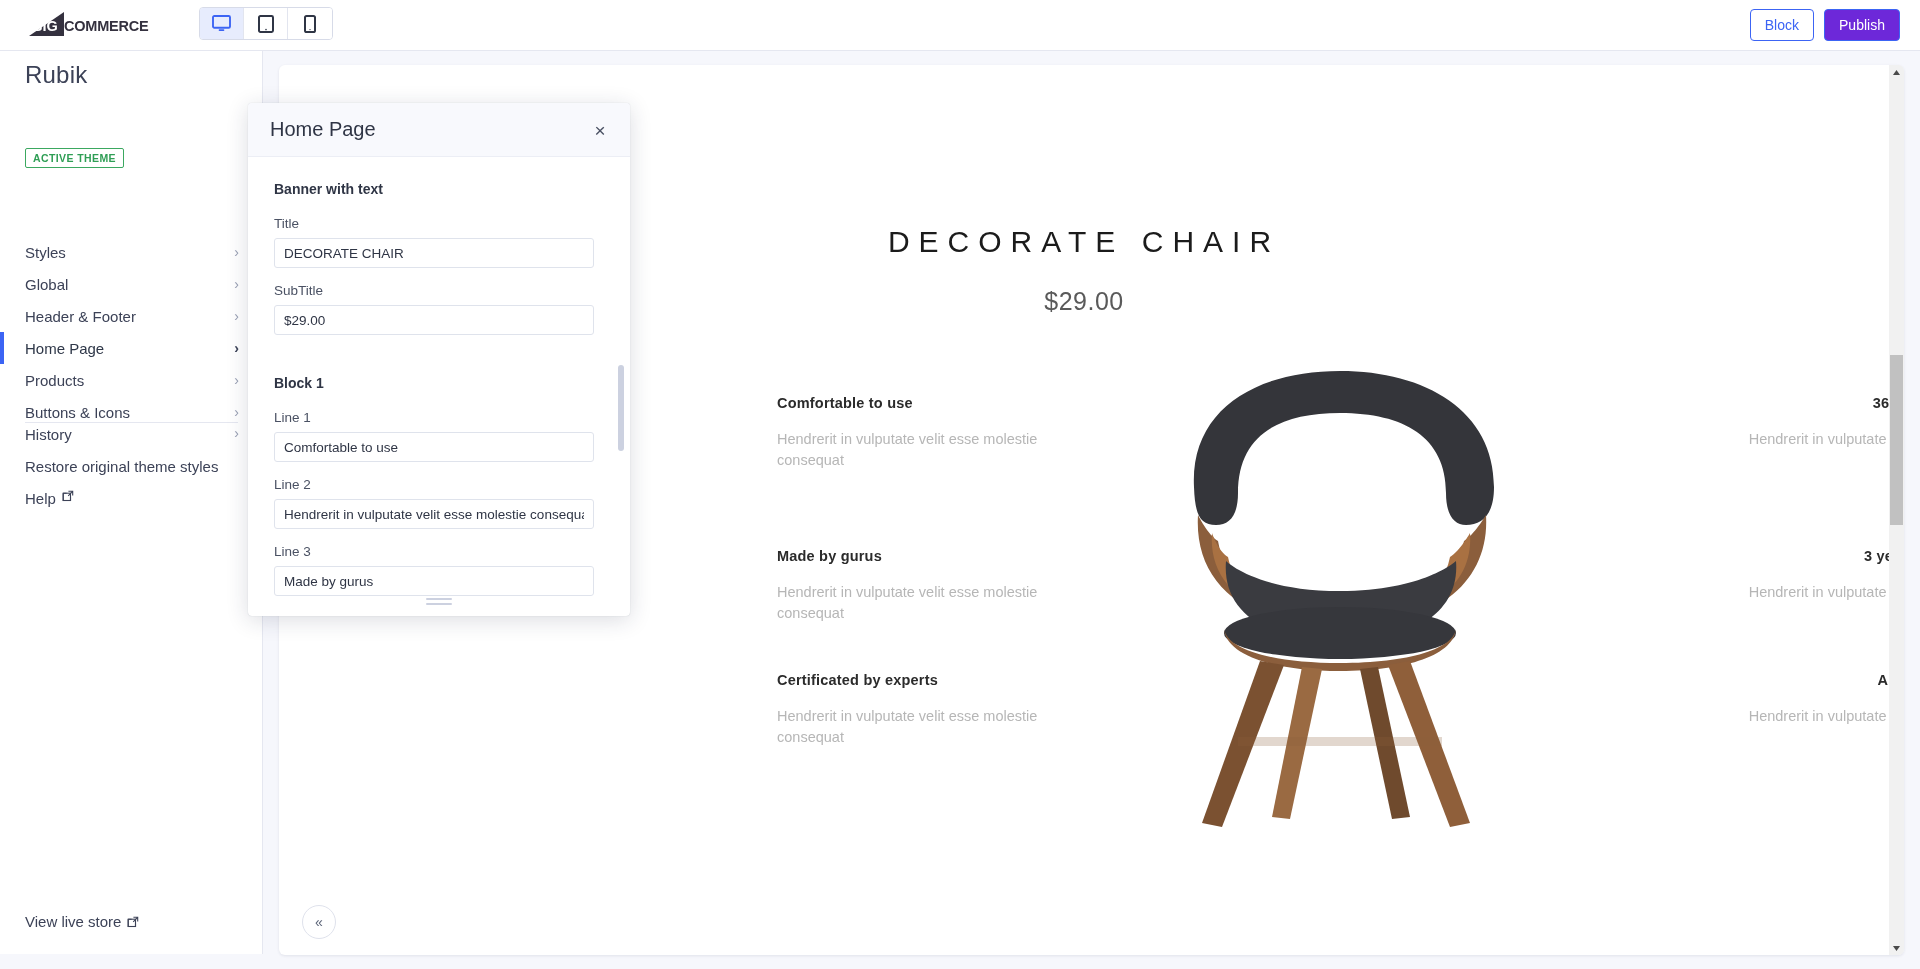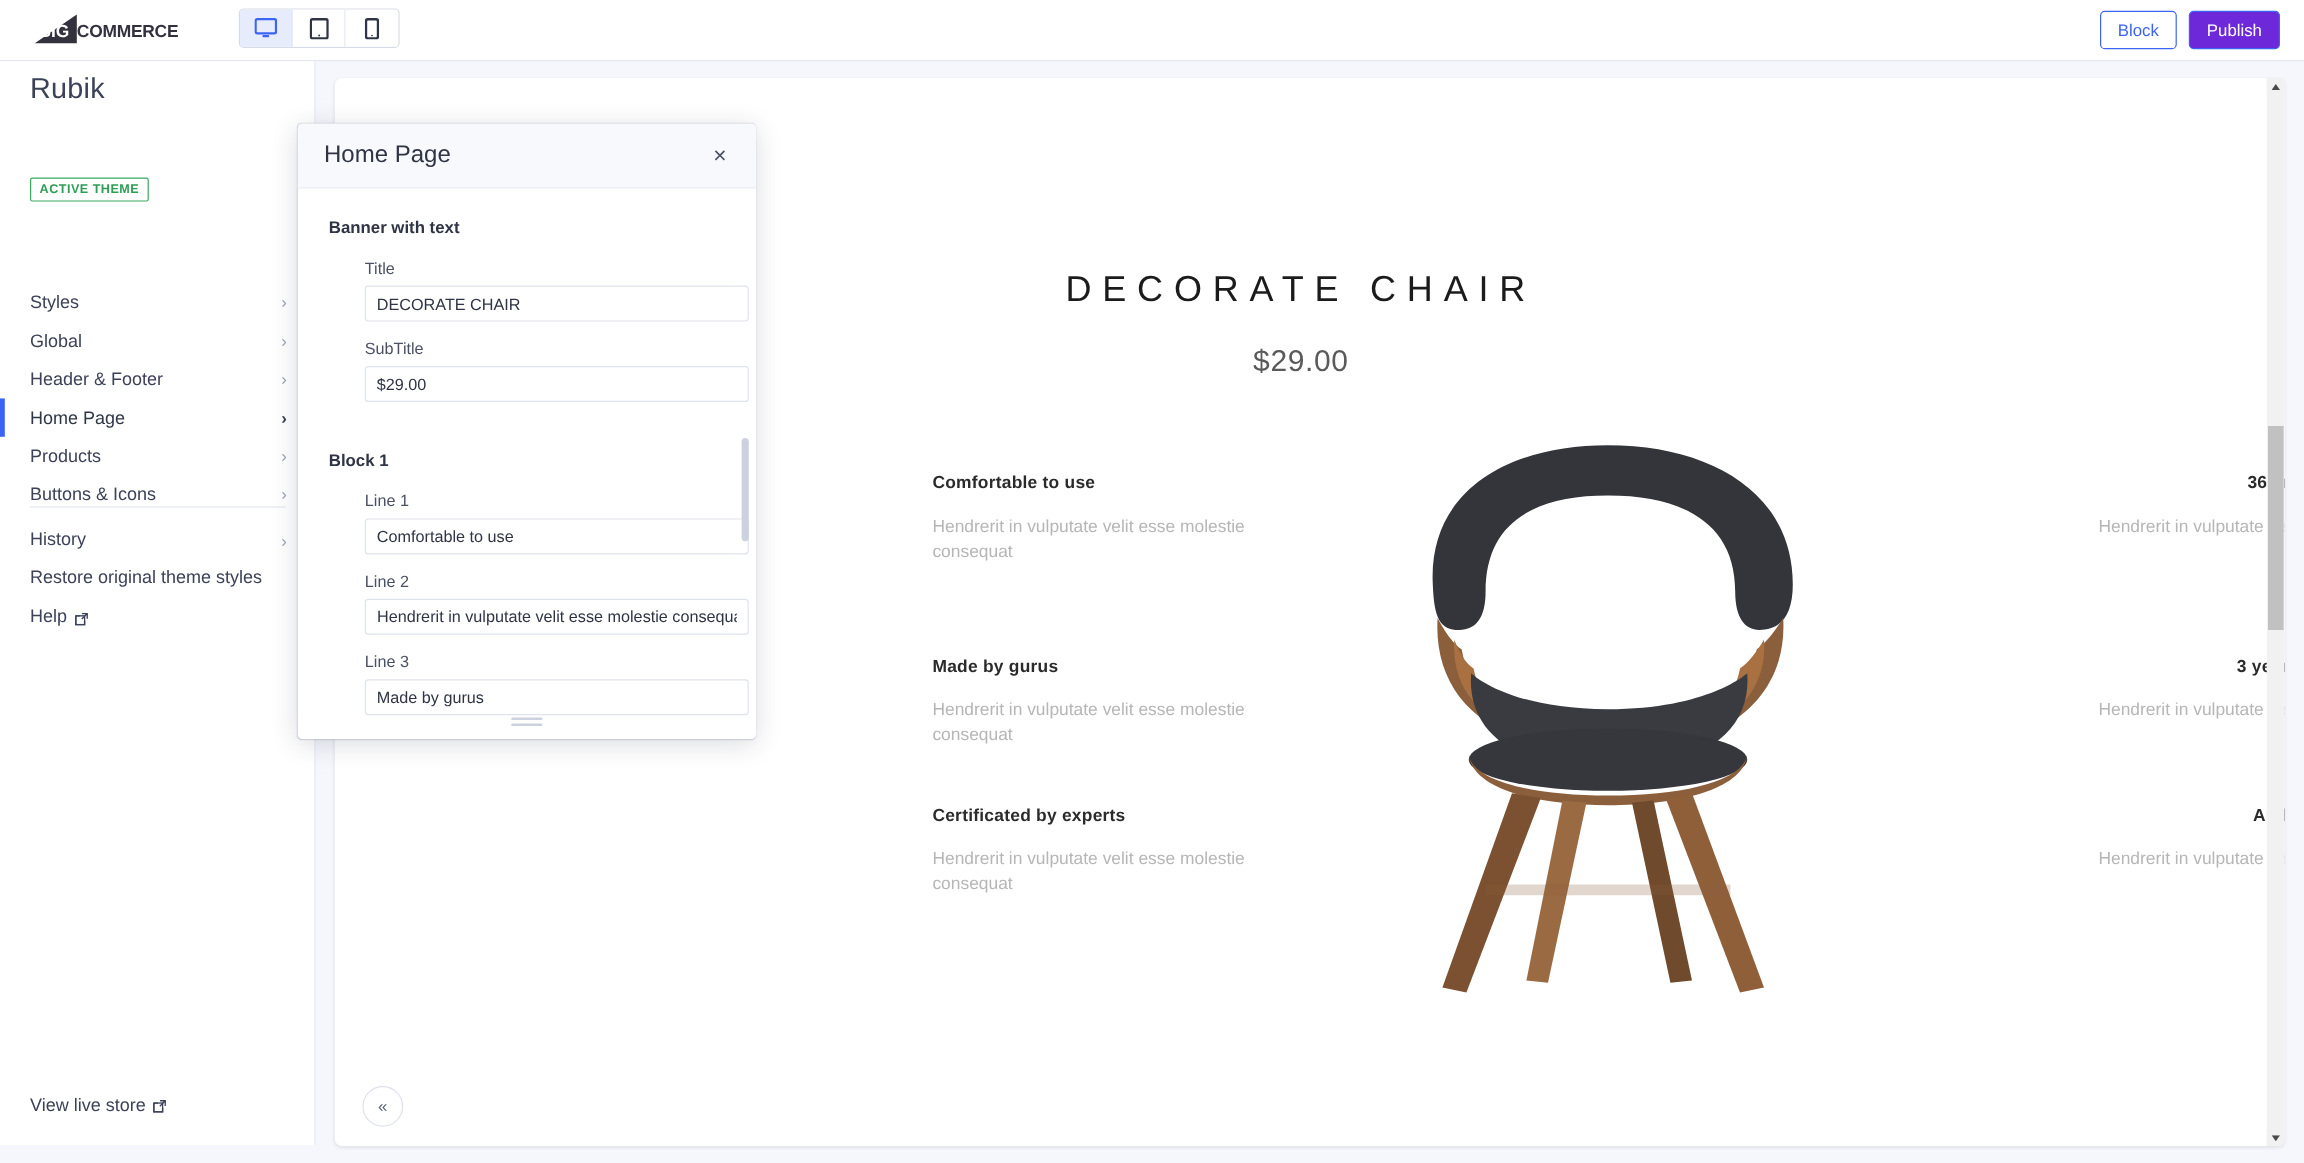--- a/index.html
+++ b/index.html
@@ -95,21 +95,21 @@
   .chev {
     color: #9aa1b4; font-size: 14px; line-height: 1;
   }
   .chev.strong { color: #3c4257; font-weight: bold; }
   .nav-divider {
     position: absolute; left: 25px; top: 386px;
     width: 213px; height: 1px; background: #e5e7f0;
   }
   .nav-list-2 { position: absolute; left: 0; top: 390px; width: 263px; }
   .nav-link {
-    height: 32px; display: flex; align-items: flex-end;
+    height: 32px; display: flex; align-items: flex-start;
     padding: 0 24px 0 25px; color: #3c4257; font-size: 15px;
     cursor: pointer;
   }
   .ext-icon { margin-left: 6px; display: inline-flex; }
   .view-live {
     position: absolute; left: 25px; bottom: 24px;
     display: flex; align-items: center;
     color: #3c4257; font-size: 15px; cursor: pointer;
   }
 
@@ -214,21 +214,21 @@
   .modal-body {
     position: relative;
     height: 459px; padding: 24px 8px 0 26px;
     overflow: hidden;
   }
   .section-head {
     font-size: 14px; font-weight: bold; color: #2f3545;
     margin-bottom: 19px;
   }
   .section-head.spaced { margin-top: 40px; }
-  .field { margin-bottom: 15px; margin-left: 30px; }
+  .field { margin-bottom: 15px; }
   .field label {
     display: block; font-size: 13.5px; color: #4a5163; margin-bottom: 7px;
   }
   .field input {
     width: 320px; height: 30px;
     border: 1px solid #dfe3ec; border-radius: 3px;
     padding: 0 9px; font-size: 13.5px; color: #2f3545;
     font-family: "Liberation Sans", sans-serif;
     background: #fff;
   }

